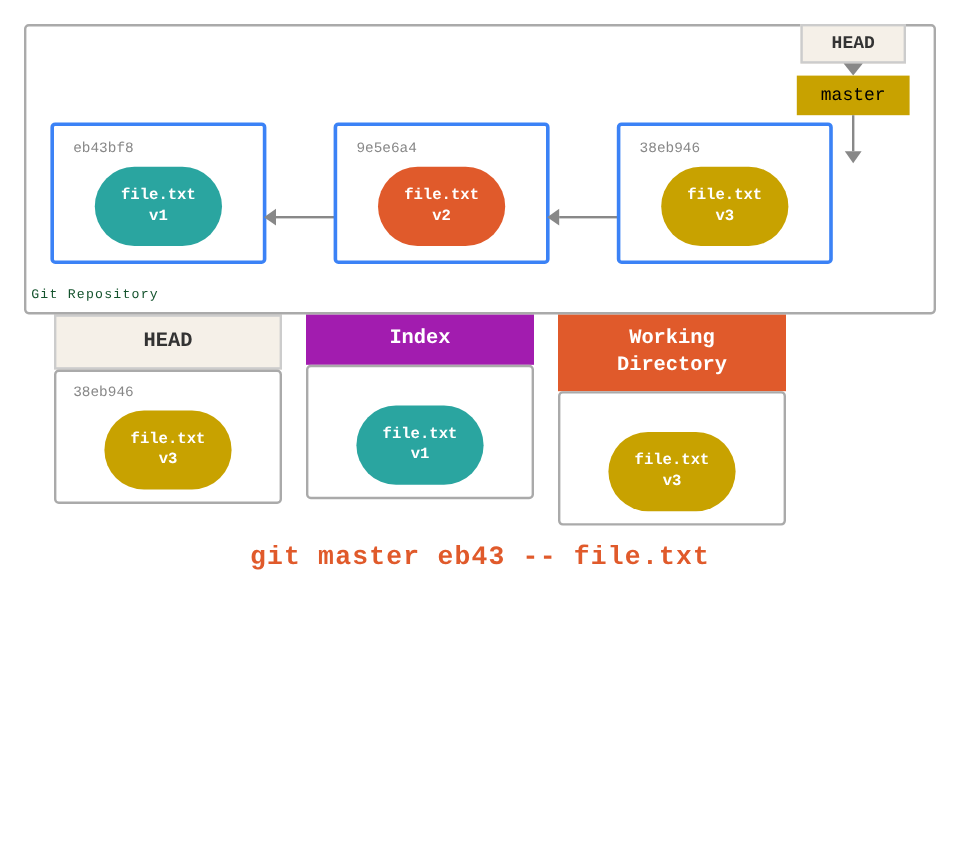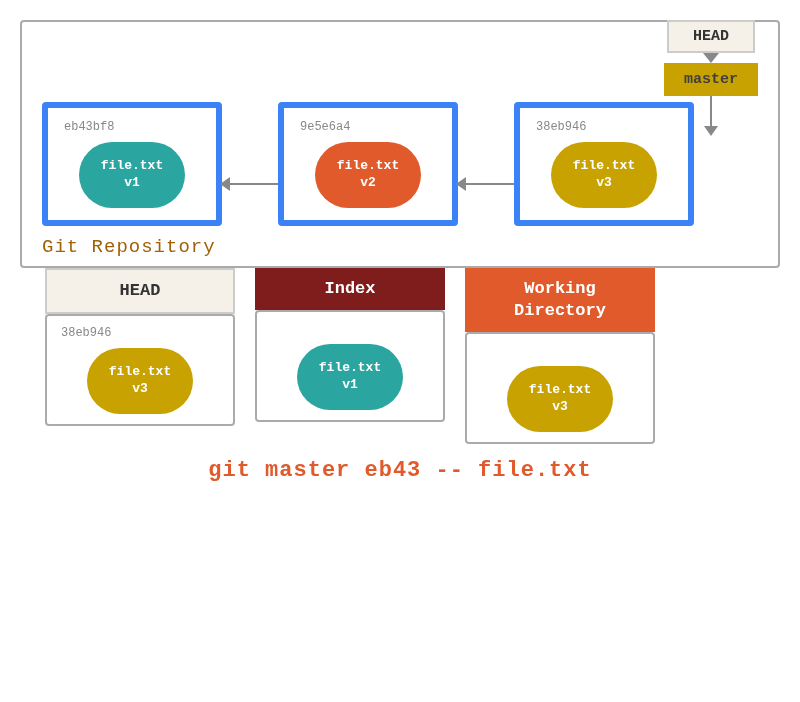--- a/index.html
+++ b/index.html
@@ -23,23 +23,23 @@
       border: 2px solid #aaa;
       border-radius: 4px;
       padding: 20px 20px 10px 20px;
       position: relative;
       background: #fff;
     }
 
     .git-repo-label {
       position: absolute;
       bottom: 8px;
-      left: 20px;
-      color: #a16207;
-      font-size: 19px;
+      left: 4px;
+      color: #14532d;
+      font-size: 11px;
       letter-spacing: 1px;
     }
 
     .repo-top-right {
       position: absolute;
       top: -2px;
       right: 20px;
       display: flex;
       flex-direction: column;
       align-items: center;
@@ -62,22 +62,22 @@
       border-right: 8px solid transparent;
       border-top: 10px solid #888;
       margin: 0 auto;
     }
 
     .master-box {
       background: #c8a200;
       border: none;
       padding: 8px 20px;
       font-size: 15px;
-      font-weight: bold;
-      color: #404040;
+      font-weight: normal;
+      color: #000000;
     }
 
     .arrow-down-long {
       display: flex;
       flex-direction: column;
       align-items: center;
     }
 
     .arrow-line {
       width: 2px;
@@ -97,21 +97,21 @@
     .commits-row {
       display: flex;
       align-items: center;
       justify-content: flex-start;
       gap: 0;
       margin-top: 60px;
       padding-bottom: 30px;
     }
 
     .commit-box {
-      border: 6px solid #3b82f6;
+      border: 3px solid #3b82f6;
       border-radius: 4px;
       padding: 12px 16px;
       position: relative;
       width: 180px;
       display: flex;
       flex-direction: column;
       align-items: center;
       background: #fff;
     }
 
@@ -192,21 +192,21 @@
       line-height: 1.3;
     }
 
     .area-label-head {
       background: #f5f0e8;
       border: 2px solid #ccc;
       color: #333;
     }
 
     .area-label-index {
-      background: #7f1d1d;
+      background: #a21caf;
       color: #fff;
       border: none;
     }
 
     .area-label-workdir {
       background: #e05a2b;
       color: #fff;
       border: none;
     }
 

